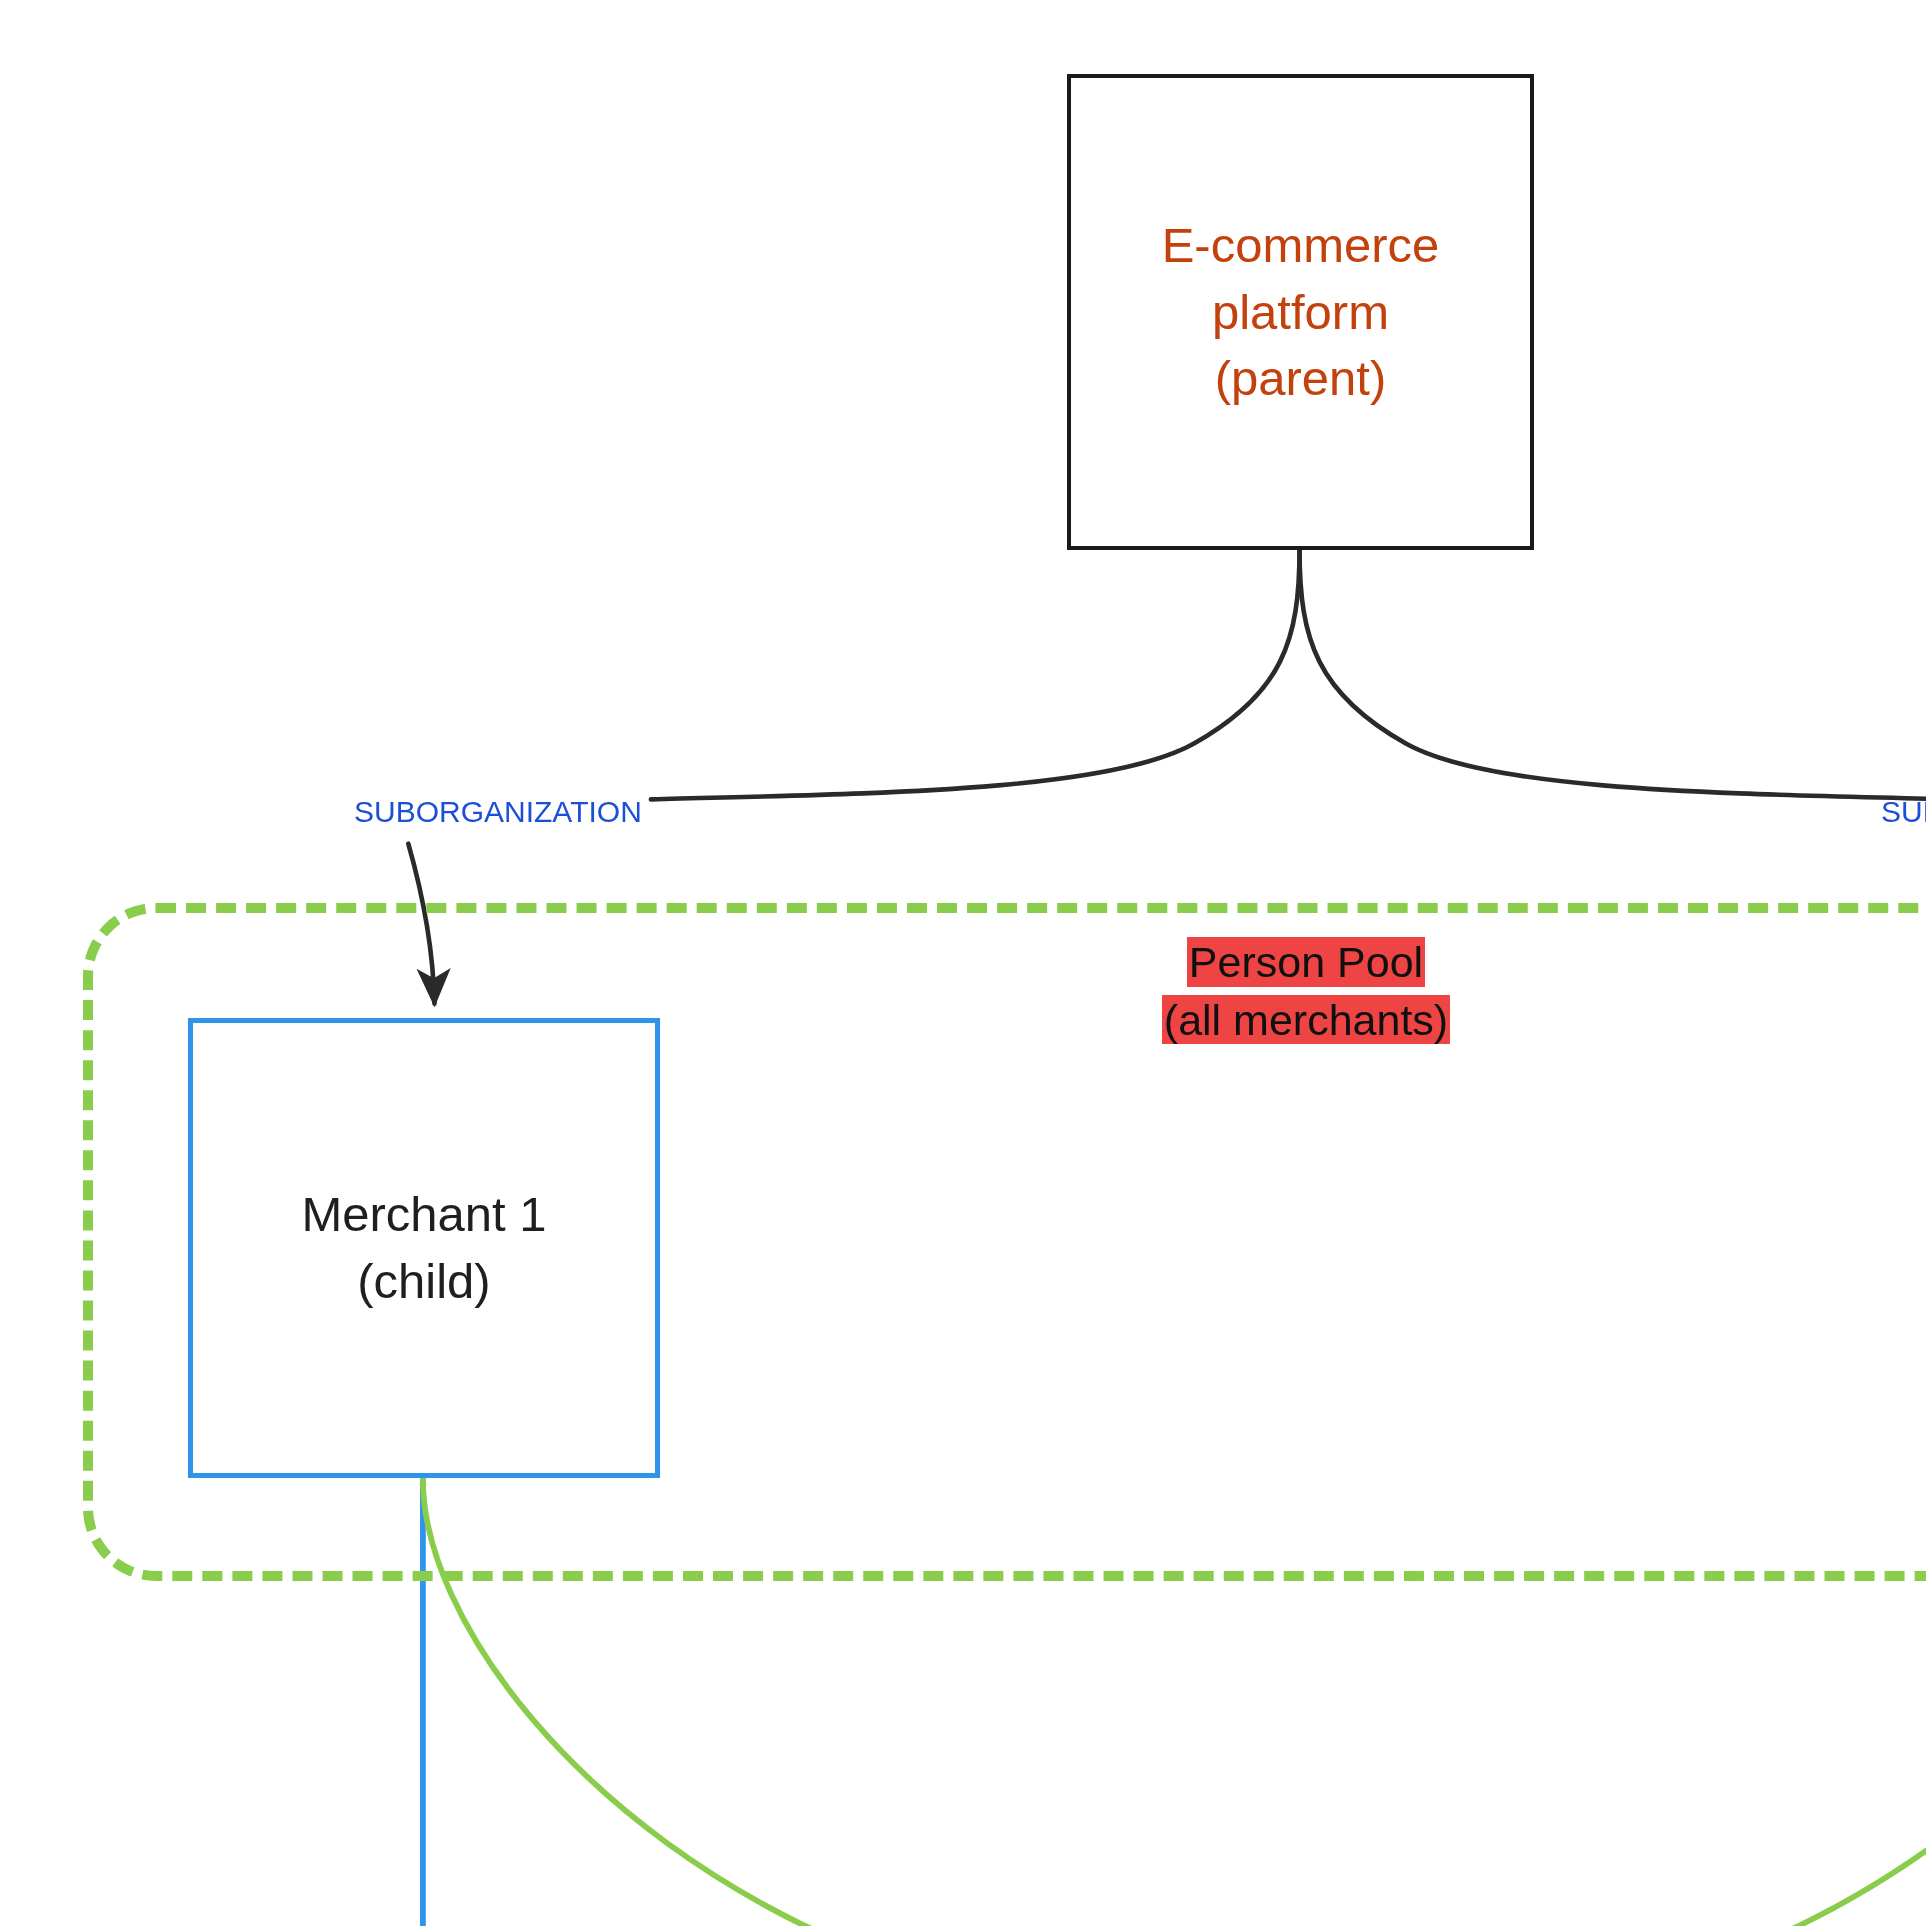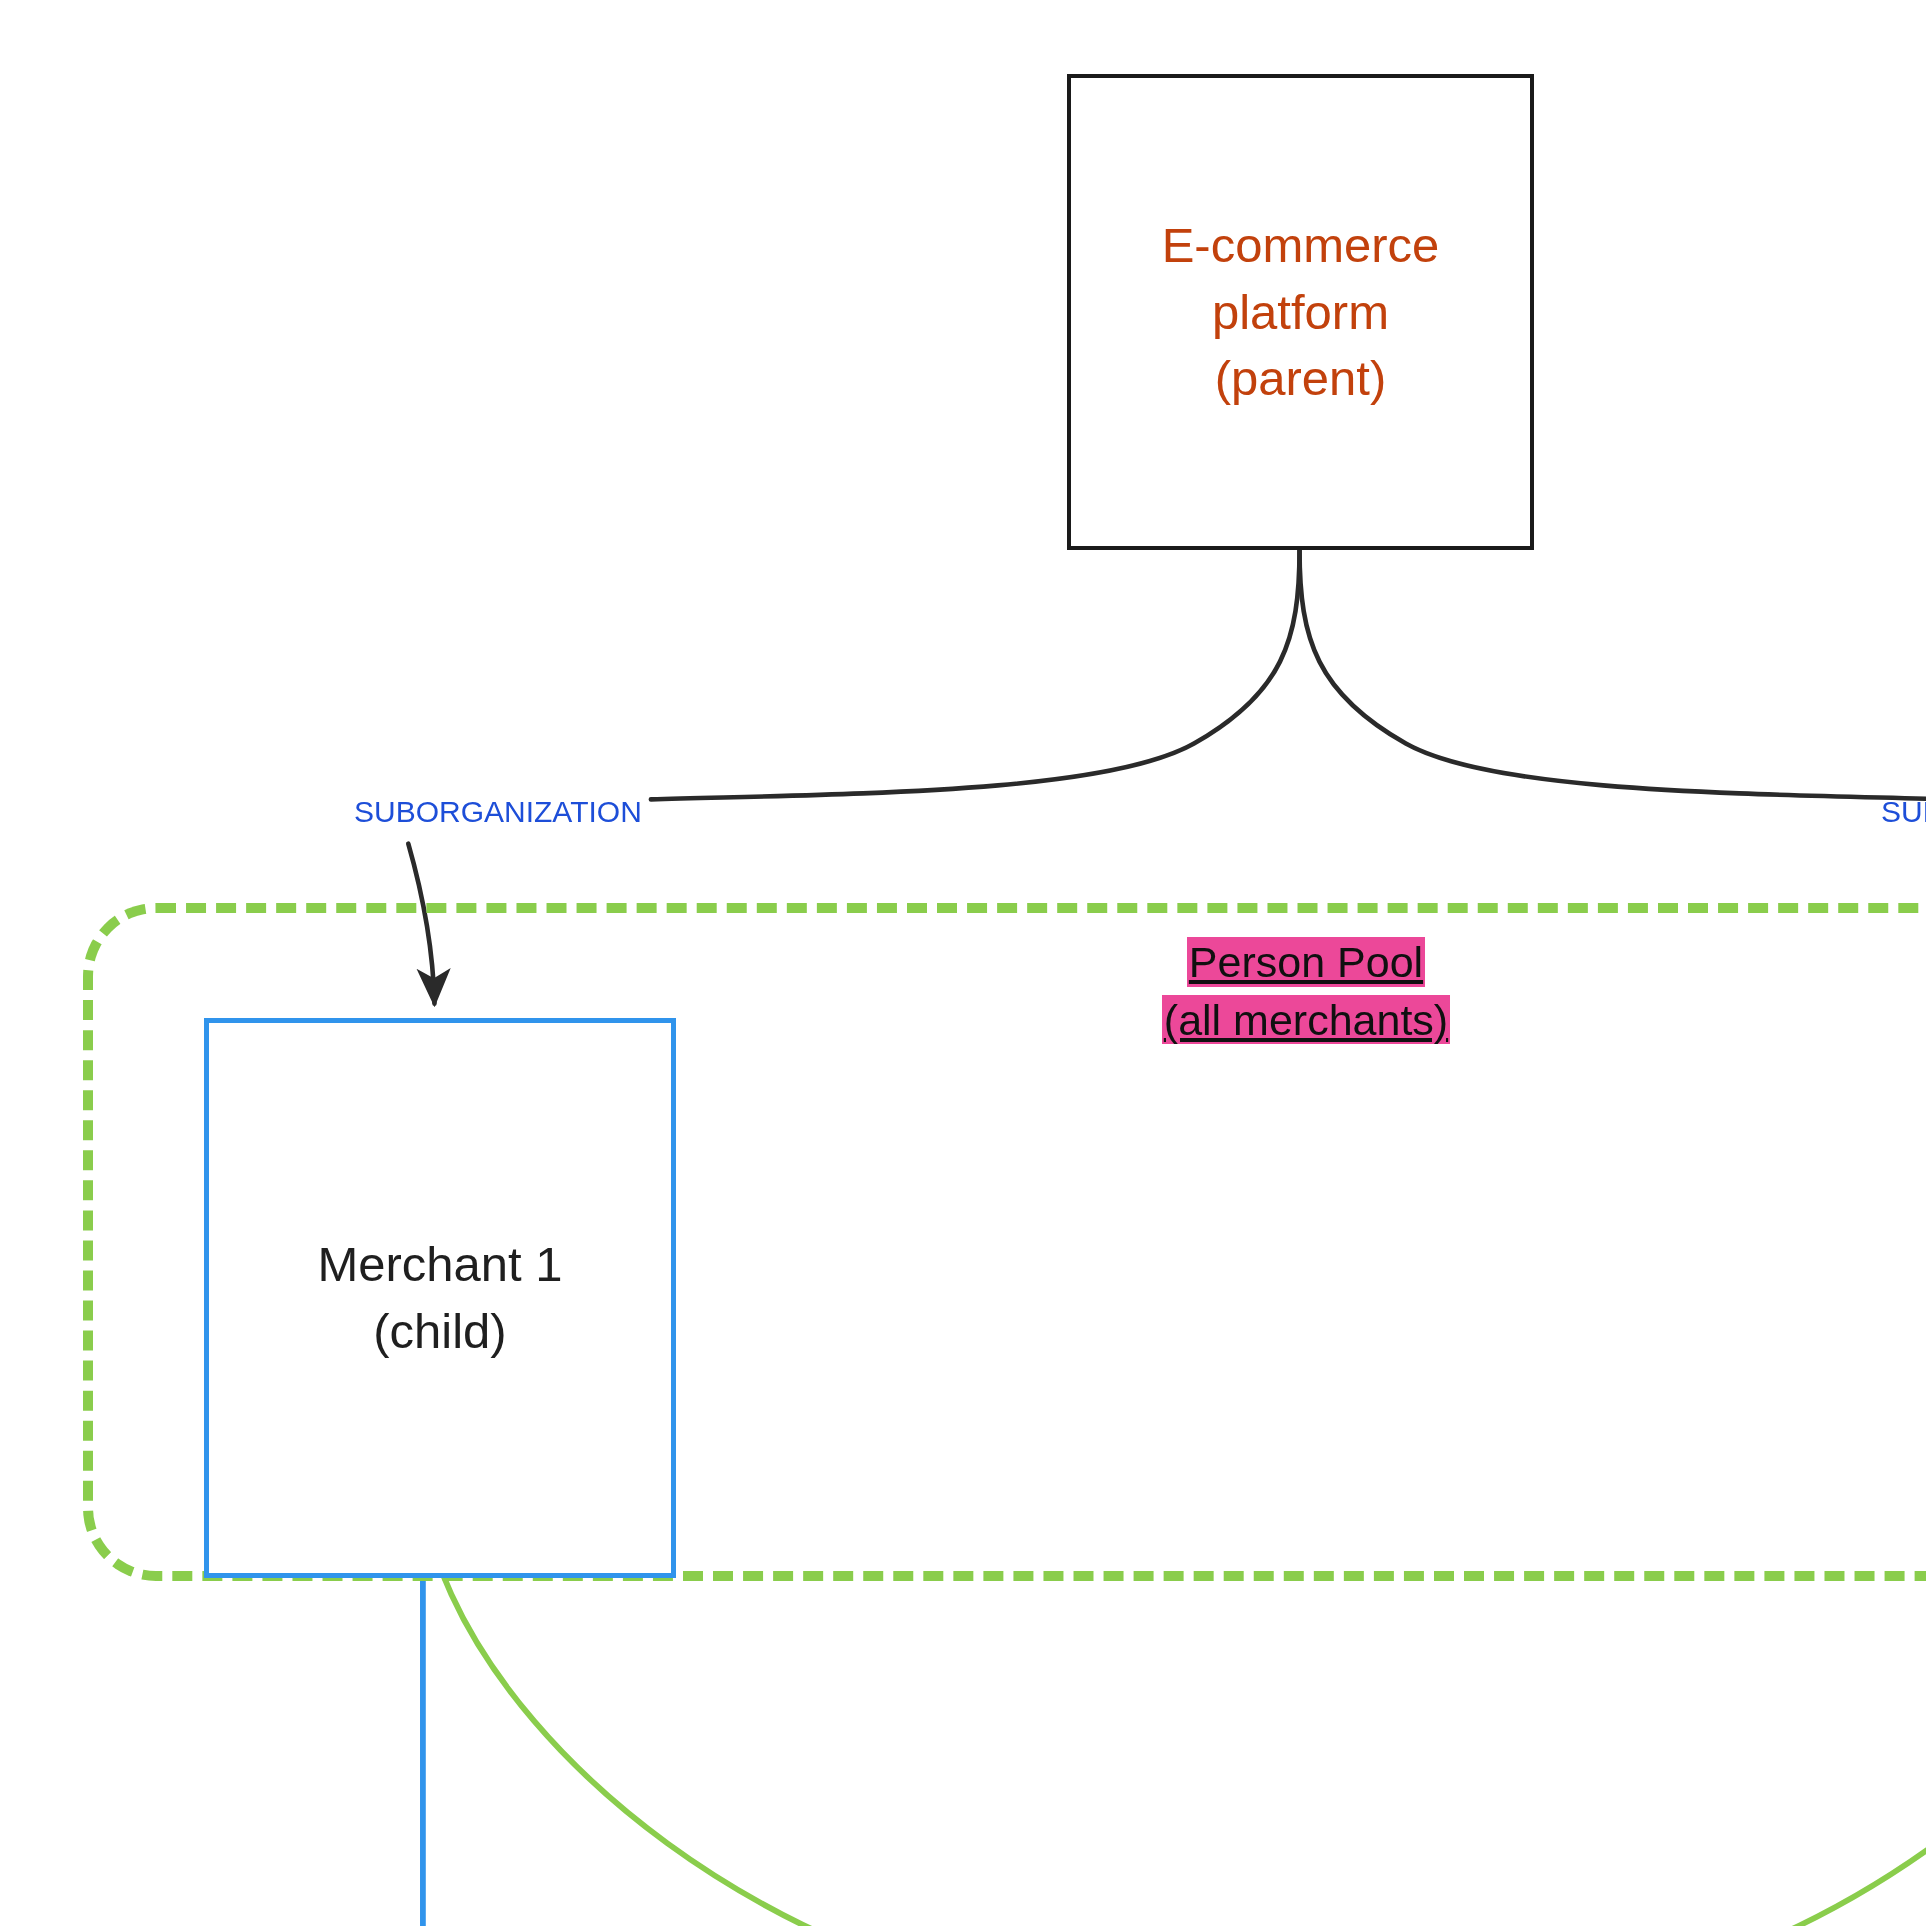--- a/index.html
+++ b/index.html
@@ -64,39 +64,37 @@
     position: absolute;
     left: 1075px;
     top: 934px;
     width: 462px;
     text-align: center;
     font-size: 43px;
     line-height: 1.34;
     color: #101010;
   }
   .pool-title span {
-    background: #ec4899;
+    background: #ef4444;
     box-decoration-break: clone;
     -webkit-box-decoration-break: clone;
     padding: 0.8px 2.3px;
-    text-decoration: underline;
   }
 
   
   .node-merchant {
     position: absolute;
     width: 472px;
-    height: 560px;
+    height: 460px;
     background: #ffffff;
     box-sizing: border-box;
     display: flex;
     align-items: center;
     justify-content: center;
     text-align: center;
-    margin-left: 16px;
   }
   .node-merchant .label {
     font-size: 49px;
     line-height: 1.36;
     color: #1f1f1f;
   }
   #merchant-1 {
     left: 188px;
     top: 1018px;
     border: 5.8px solid #3094EC;

